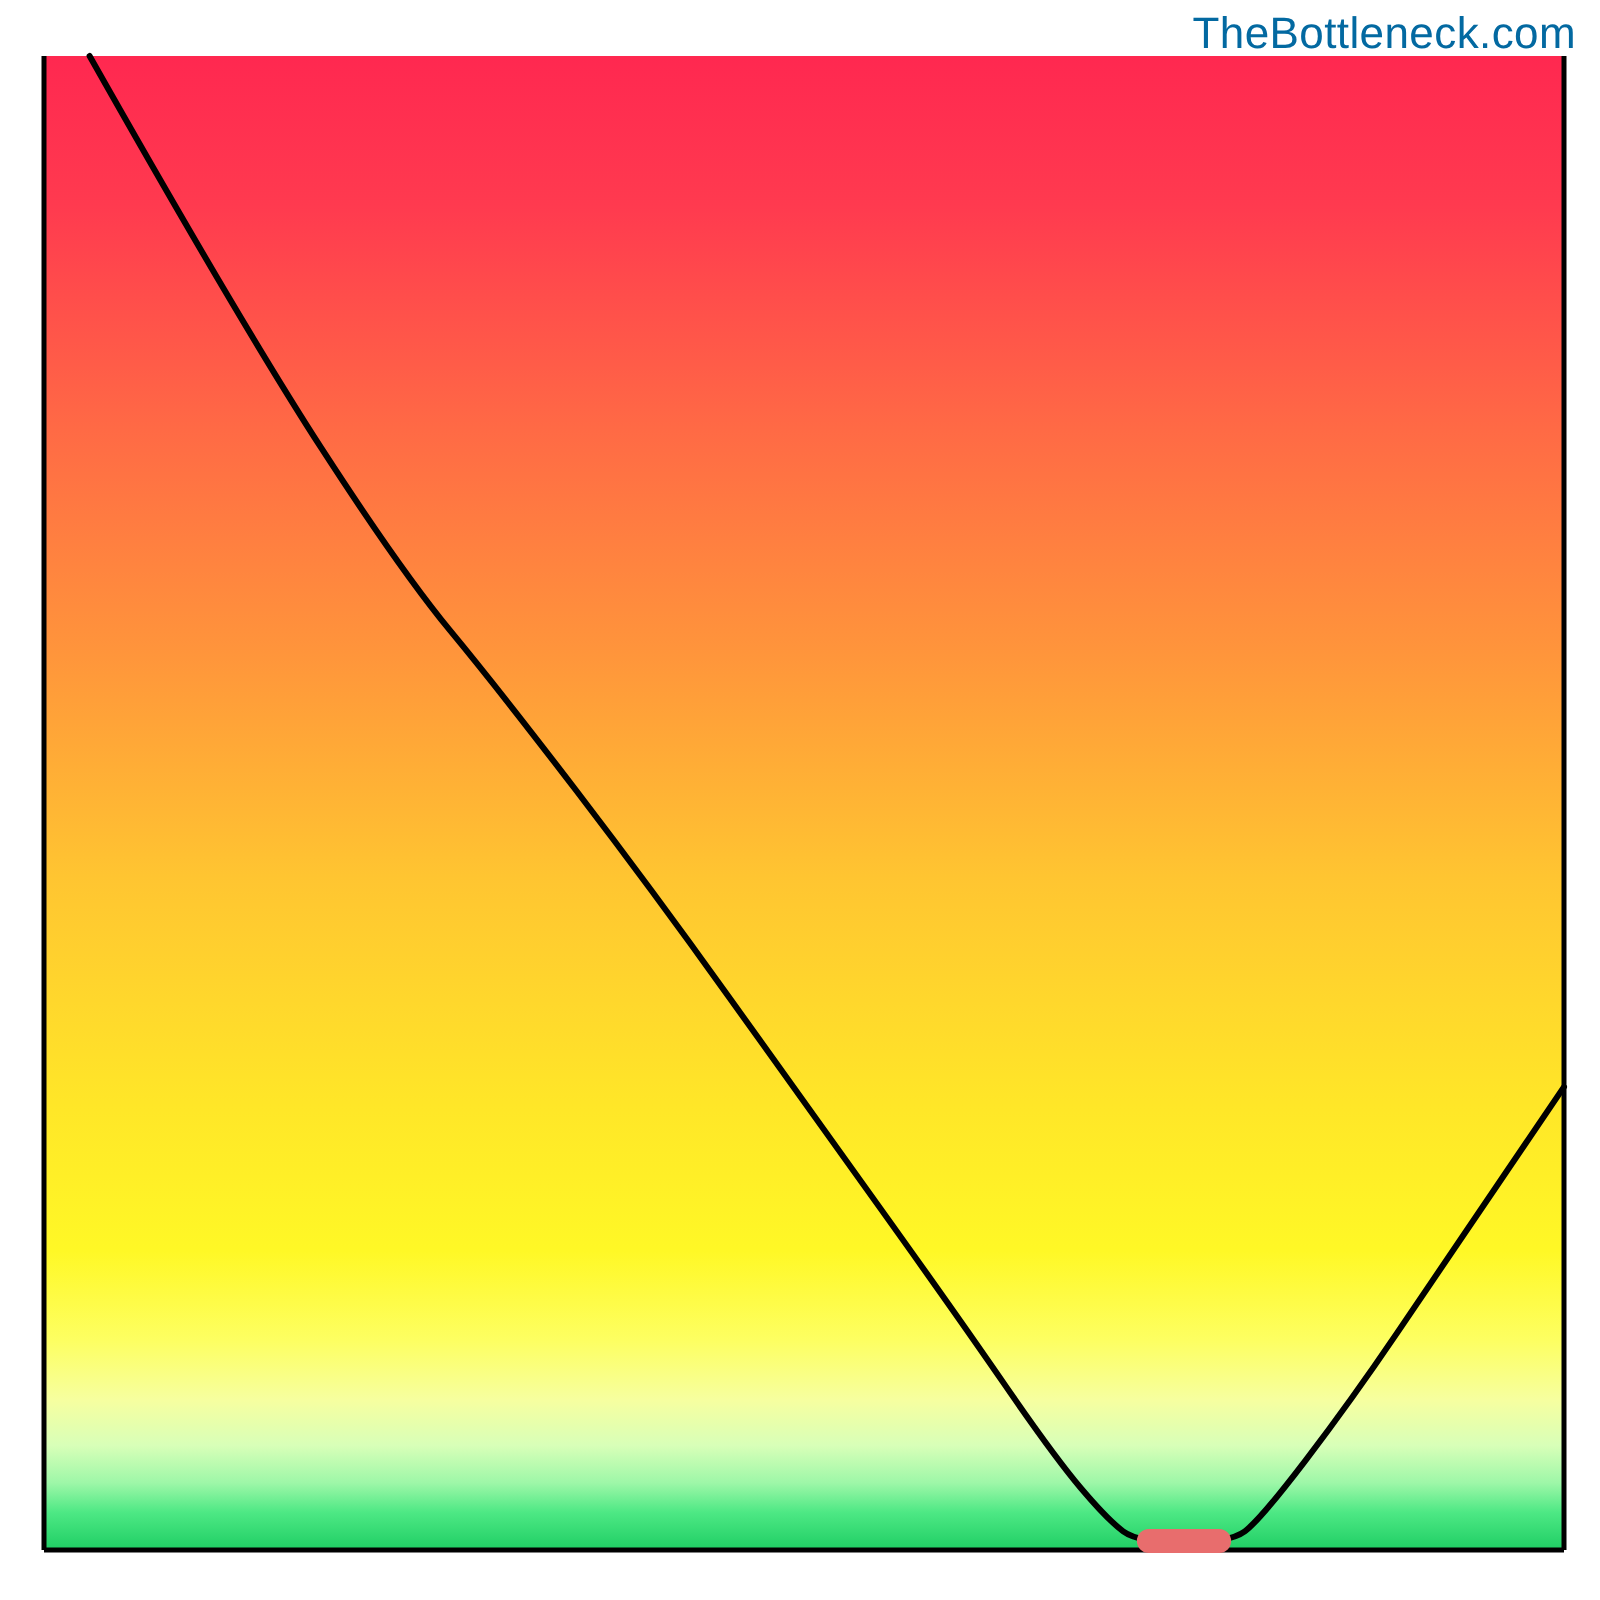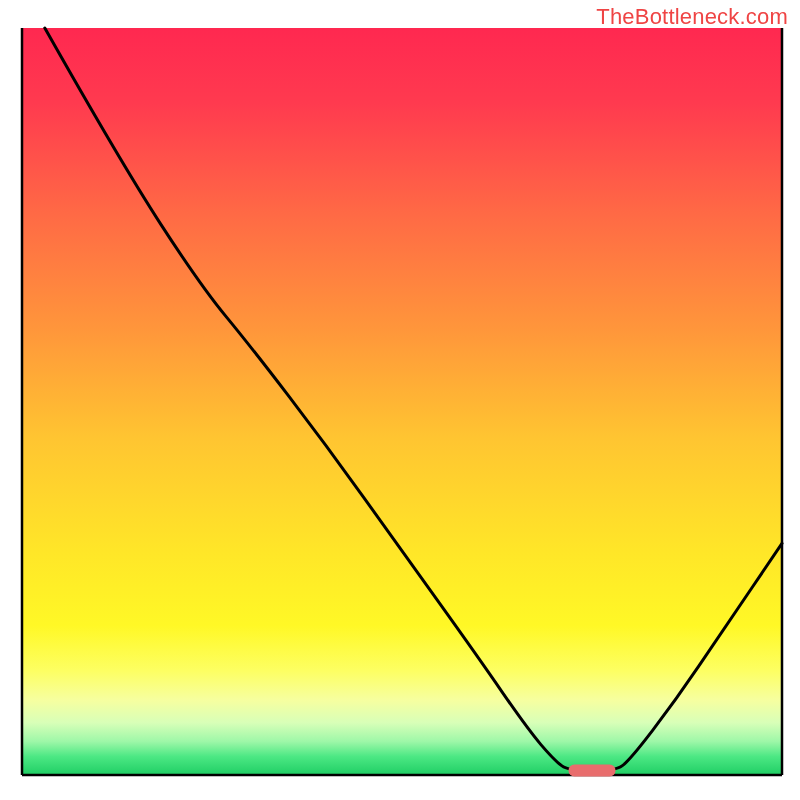--- a/index.html
+++ b/index.html
@@ -14,21 +14,21 @@
     position: relative;
     width: 800px;
     height: 800px;
   }
   .watermark {
     position: absolute;
     top: 4px;
     right: 12px;
     font-size: 22px;
     font-weight: 500;
-    color: #ef4444;
+    color: #0369a1;
     z-index: 10;
     letter-spacing: 0.2px;
   }
   svg {
     display: block;
   }
 </style>
 </head>
 <body>
 

